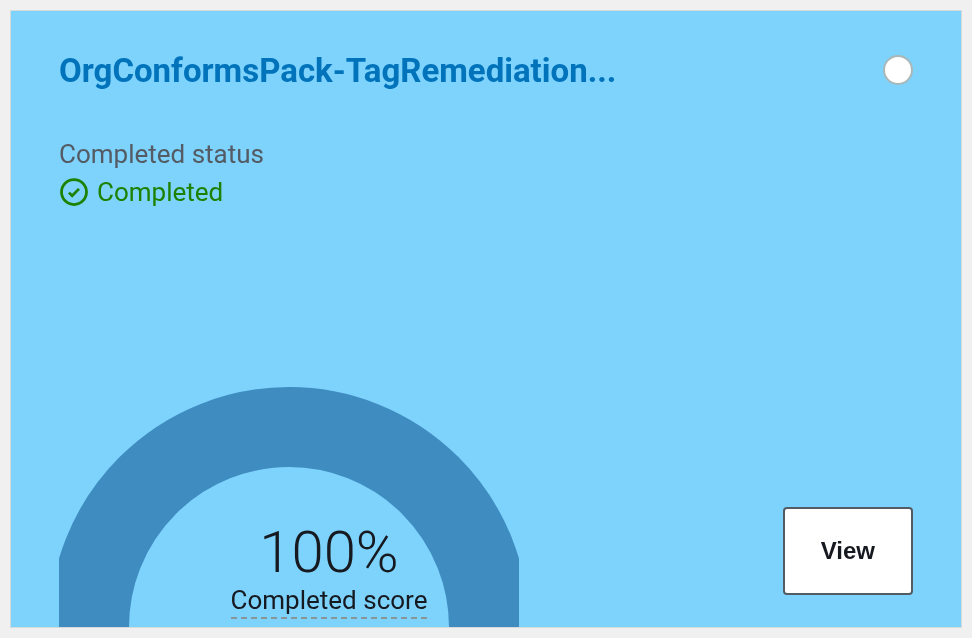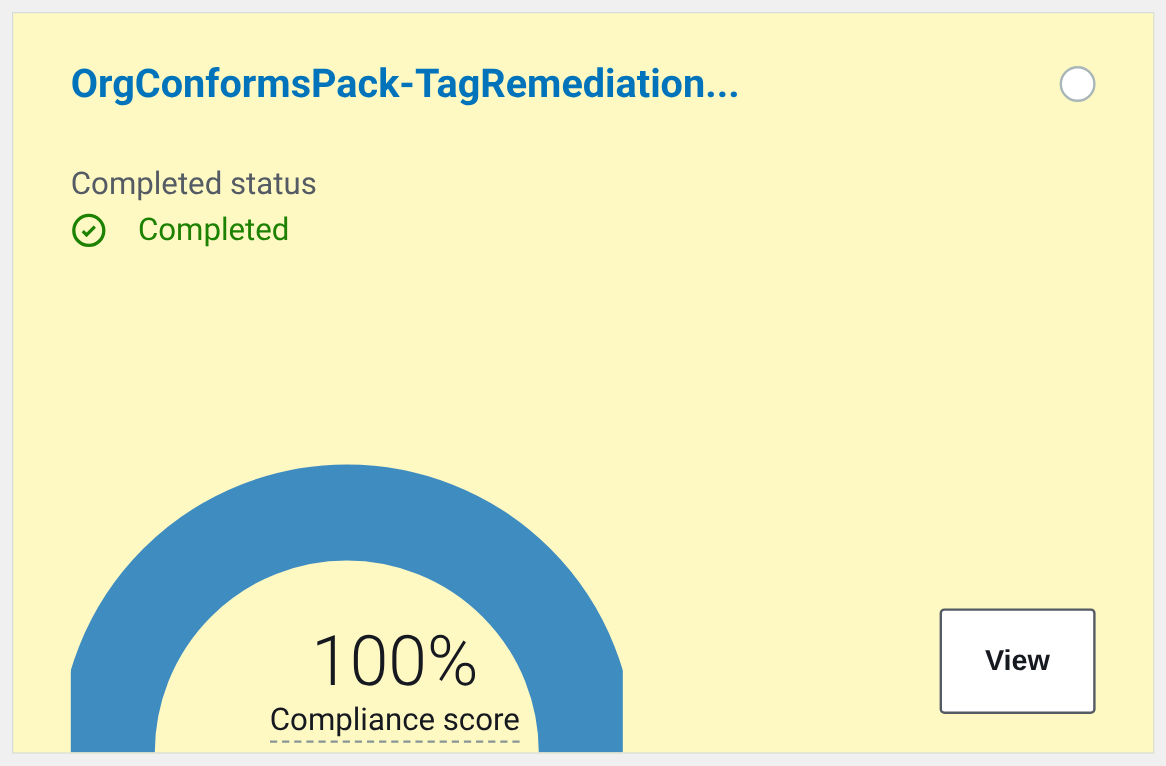--- a/index.html
+++ b/index.html
@@ -8,21 +8,21 @@
       padding: 0;
     }
     body {
       font-family: -apple-system, BlinkMacSystemFont, "Segoe UI", Roboto, "Helvetica Neue", Arial, sans-serif;
       background: #f0f0f0;
       width: 972px;
       height: 638px;
       padding: 10px;
     }
     .card {
-      background: #fef9c3;
+      background: #7dd3fc;
       border: 1px solid #d5dbdb;
       width: 100%;
       height: 100%;
       padding: 40px 48px;
       position: relative;
       overflow: hidden;
     }
     .header {
       display: flex;
       justify-content: space-between;
@@ -49,21 +49,21 @@
       margin-top: 48px;
     }
     .status-label {
       color: #545b64;
       font-size: 26px;
       font-weight: 400;
     }
     .status-value-row {
       display: flex;
       align-items: center;
-      gap: 26px;
+      gap: 8px;
       margin-top: 8px;
     }
     .check-icon {
       width: 30px;
       height: 30px;
       flex-shrink: 0;
     }
     .status-value {
       color: #1d8102;
       font-size: 26px;
@@ -136,18 +136,18 @@
       <span class="status-value">Completed</span>
     </div>
   </div>
 
   <div class="gauge-area">
     <svg class="gauge-svg" viewBox="0 0 460 290">
       <path d="M 30 290 A 200 200 0 0 1 430 290" fill="none" stroke="#3f8cc1" stroke-width="80"></path>
     </svg>
     <div class="gauge-text">
       <div class="gauge-value">100%</div>
-      <div class="gauge-label">Compliance score</div>
+      <div class="gauge-label">Completed score</div>
     </div>
   </div>
 
   <button class="view-button">View</button>
 </div>
 
 </body></html>

